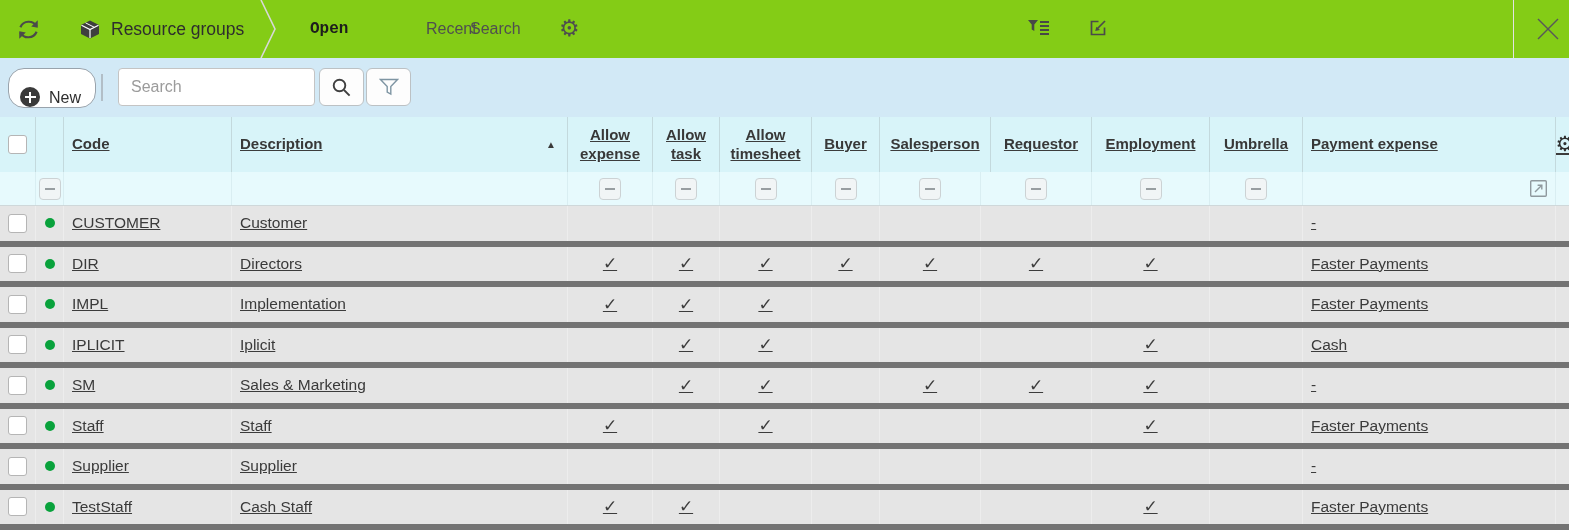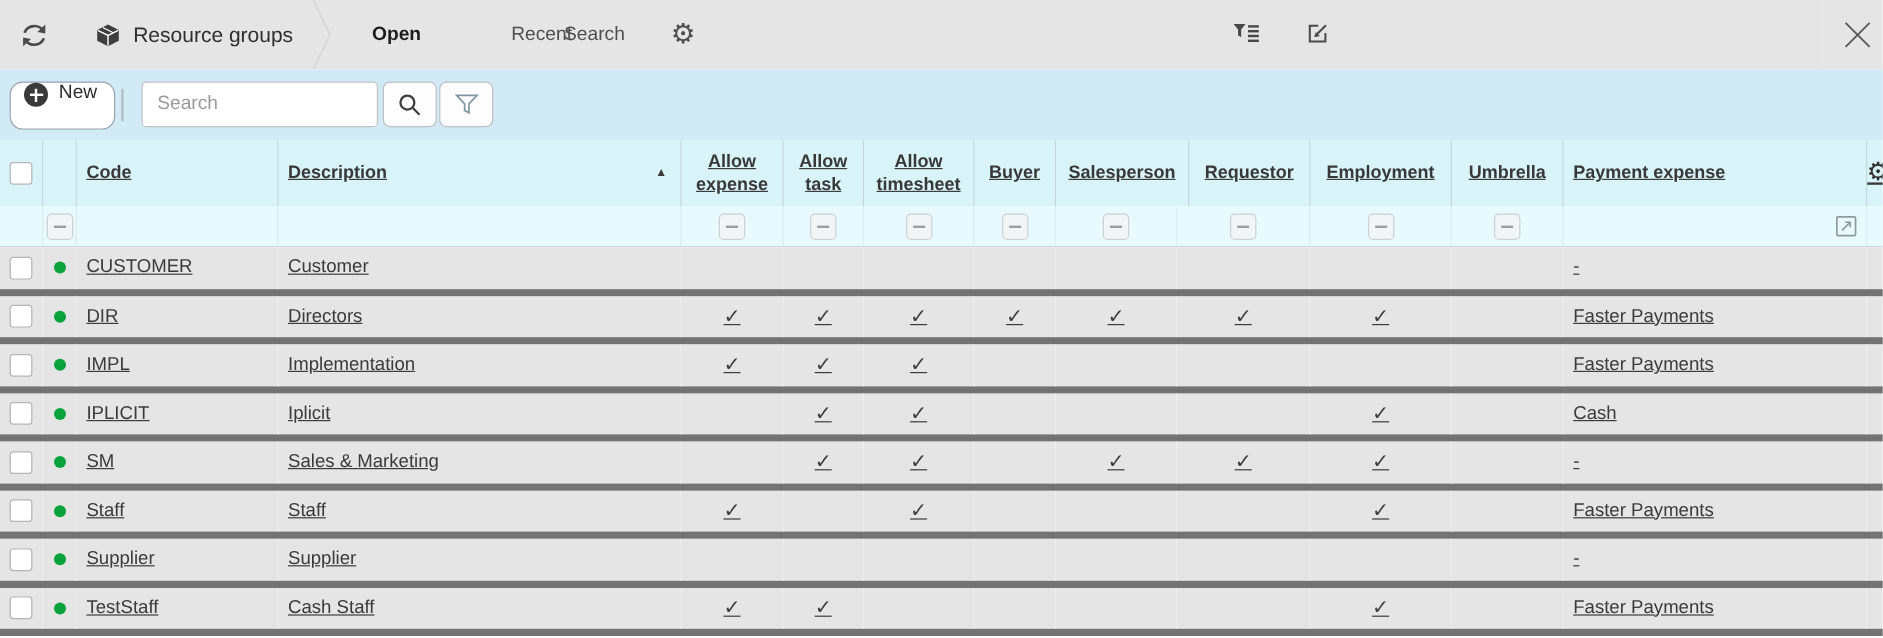--- a/index.html
+++ b/index.html
@@ -1,38 +1,38 @@
 <!DOCTYPE html>
 <html><head>
 <meta charset="utf-8">
 <style>
   html,body{margin:0;padding:0;width:1569px;height:532px;overflow:hidden;background:#fff;
     font-family:"Liberation Sans","DejaVu Sans",sans-serif;color:#3c3c3c;}
   .app{position:relative;width:1569px;height:532px;}
 
   
-  .topbar{position:relative;height:58px;background:#e5e5e5;}
+  .topbar{position:relative;height:58px;background:#84cc16;}
   .icon-btn{position:absolute;cursor:pointer;display:flex;align-items:center;justify-content:center;}
   .refresh{left:14px;top:15px;width:28px;height:28px;}
   .brand{position:absolute;left:80px;top:0;height:58px;display:flex;align-items:center;gap:11px;}
   .brand-title{font-size:17.5px;color:#2e2e2e;}
   .crumb-chevron{position:absolute;left:260px;top:0;}
   .tab{position:absolute;top:0;height:58px;line-height:58px;font-size:16px;color:#4f4f4f;cursor:pointer;}
   .tab.active{font-weight:bold;color:#1d1d1d;}
-  .tab-open{left:310px;} .tab-recent{left:386px;margin-left:40px;} .tab-search{left:470px;}
+  .tab-open{left:310px;font-family:Liberation Mono, monospace;} .tab-recent{left:386px;margin-left:40px;} .tab-search{left:470px;}
   .gear-top{position:absolute;left:559px;top:0;height:58px;line-height:56px;font-size:23px;color:#4e4e4e;cursor:pointer;}
   .filter-list{left:1027px;top:18px;width:24px;height:22px;}
   .bulk-edit{left:1087px;top:16px;width:22px;height:24px;}
   .top-divider{position:absolute;left:1513px;top:0;width:1px;height:58px;background:#e3e3e3;}
   .close-btn{left:1535px;top:16px;width:26px;height:26px;}
 
   
   .toolbar{position:relative;height:59px;background:#d2e9f6;}
-  .btn-new{position:absolute;left:8px;top:10px;height:38px;padding:0 14px 0 11px;display:flex;align-items:flex-start;gap:9px;
-    background:#fff;border:1px solid #99a3ac;border-radius:11px;cursor:pointer;font-size:16px;color:#2e2e2e;}
+  .btn-new{position:absolute;left:8px;top:10px;height:38px;padding:0 14px 0 11px;display:flex;align-items:flex-end;gap:9px;
+    background:#fff;border:1px solid #99a3ac;border-radius:16px;cursor:pointer;font-size:16px;color:#2e2e2e;}
   .plus-circle{width:20px;height:20px;border-radius:50%;background:#3a3a3a;position:relative;}
   .plus-circle::before,.plus-circle::after{content:"";position:absolute;background:#fff;}
   .plus-circle::before{left:4.5px;top:9px;width:11px;height:2px;}
   .plus-circle::after{left:9px;top:4.5px;width:2px;height:11px;}
   .toolbar-divider{position:absolute;left:101px;top:16px;width:2px;height:27px;background:#b2bec7;}
   .search-input{position:absolute;left:118px;top:10px;width:197px;height:38px;box-sizing:border-box;
     border:1px solid #c4c4c4;border-radius:4px;padding:0 12px;font-size:16px;color:#333;outline:none;
     font-family:"Liberation Sans","DejaVu Sans",sans-serif;}
   .search-input::placeholder{color:#9b9b9b;}
   .tool-sq{position:absolute;top:10px;width:45px;height:38px;background:#fdfdfd;border:1px solid #bcc1c4;

